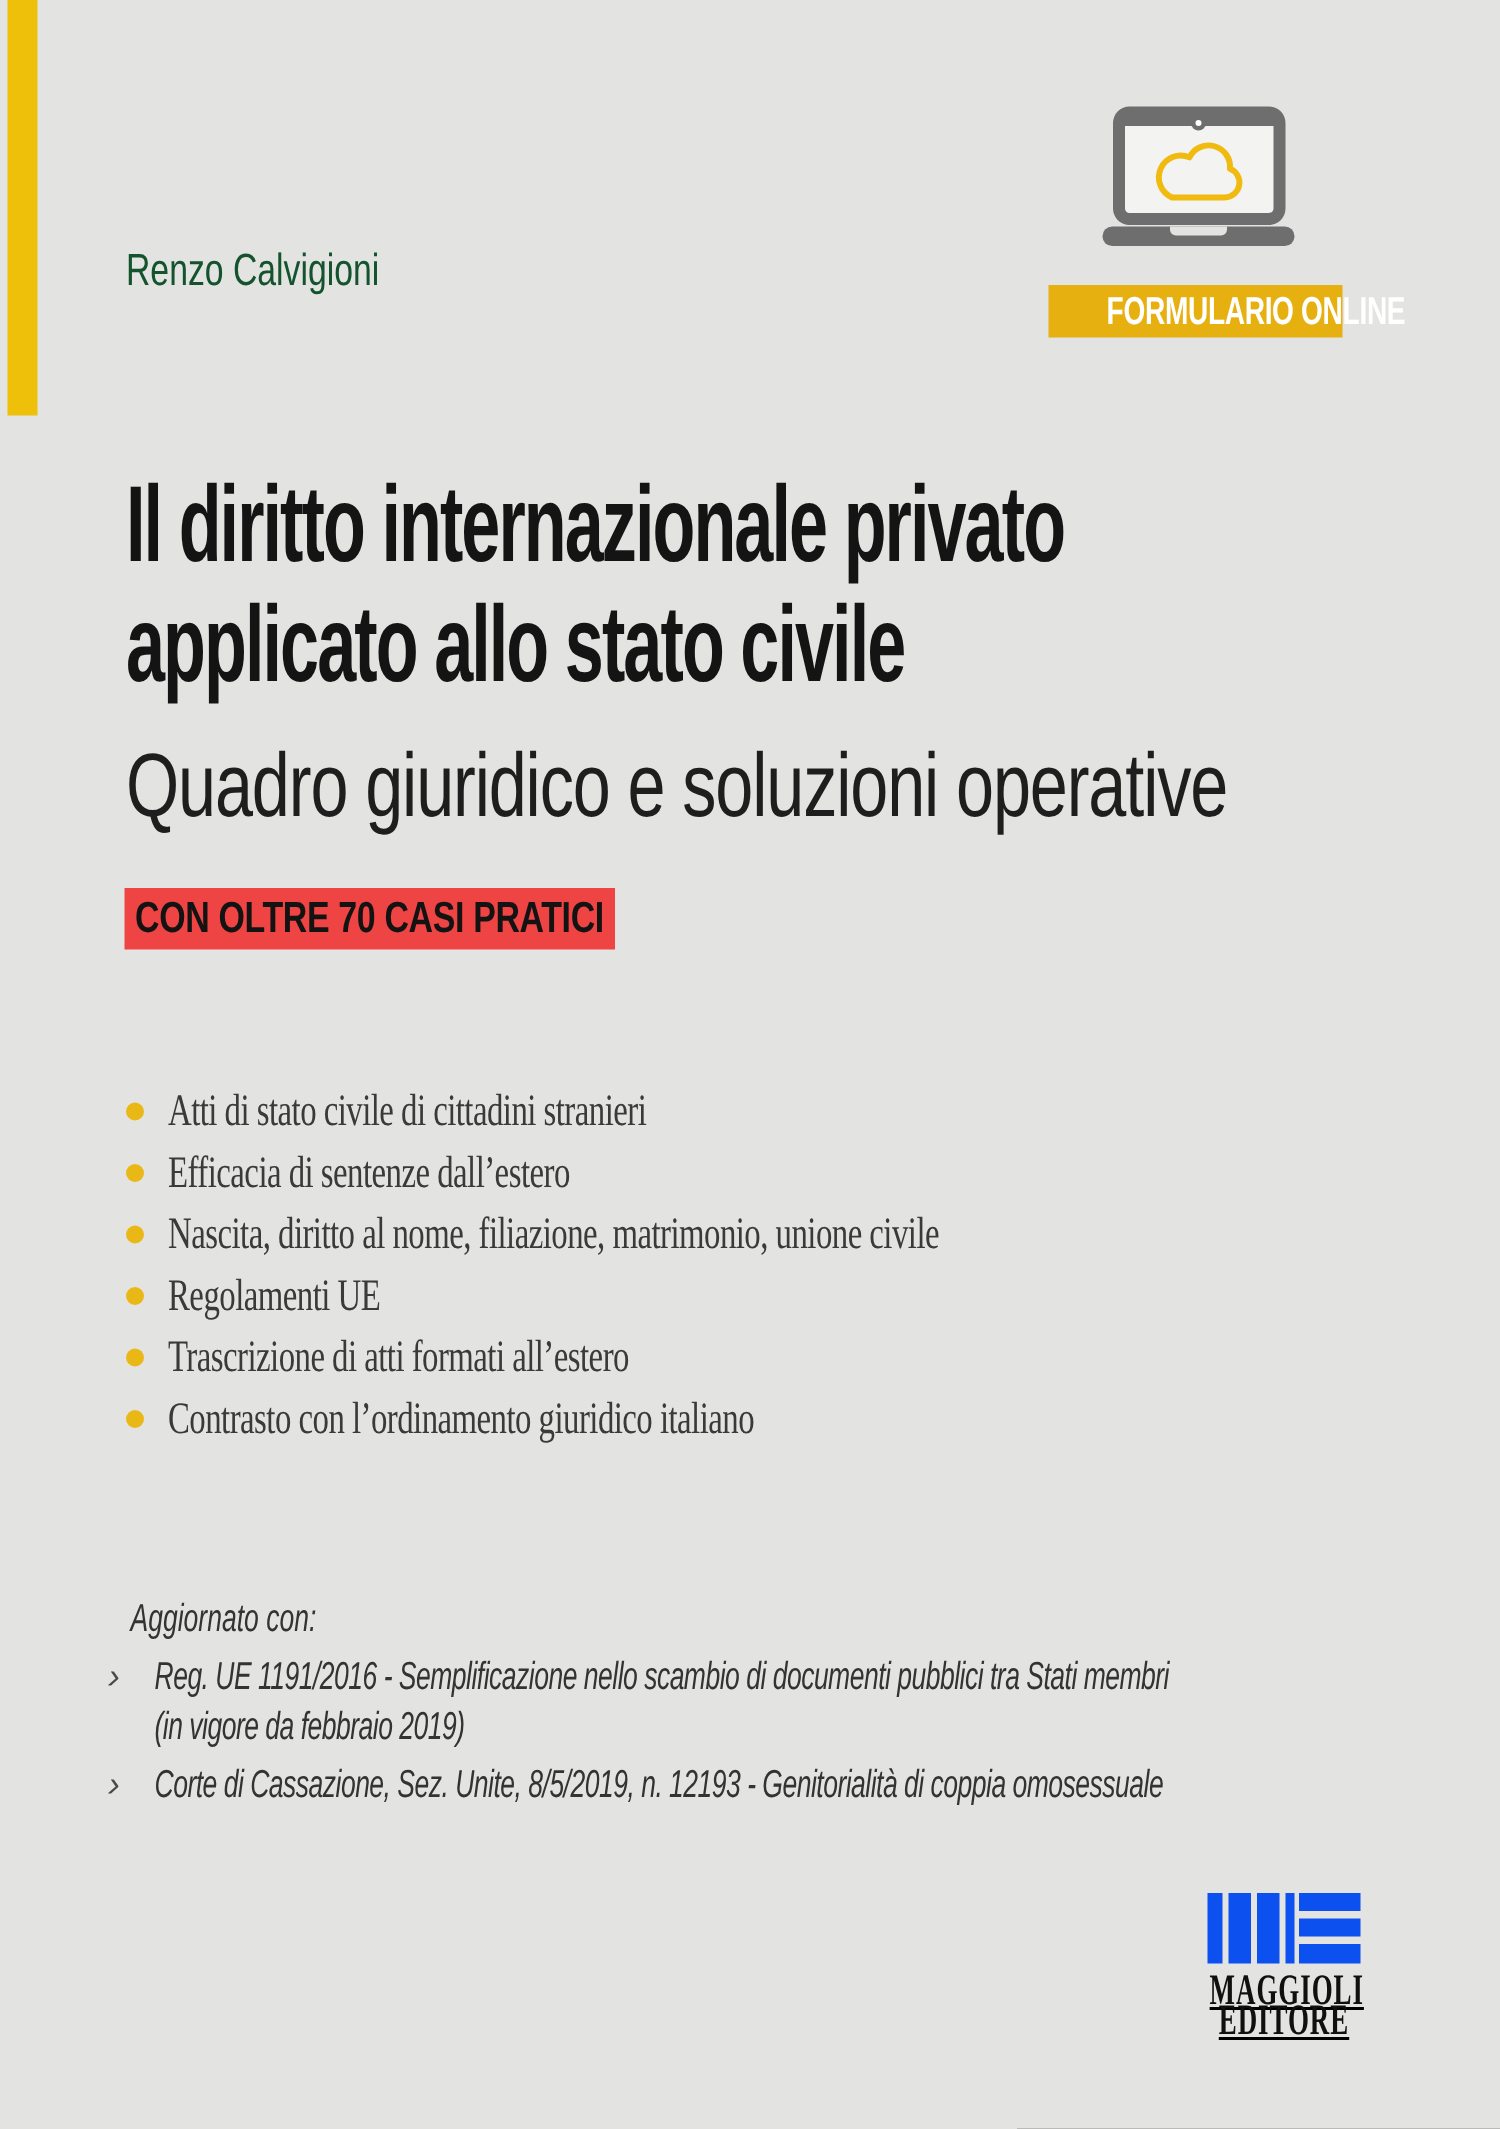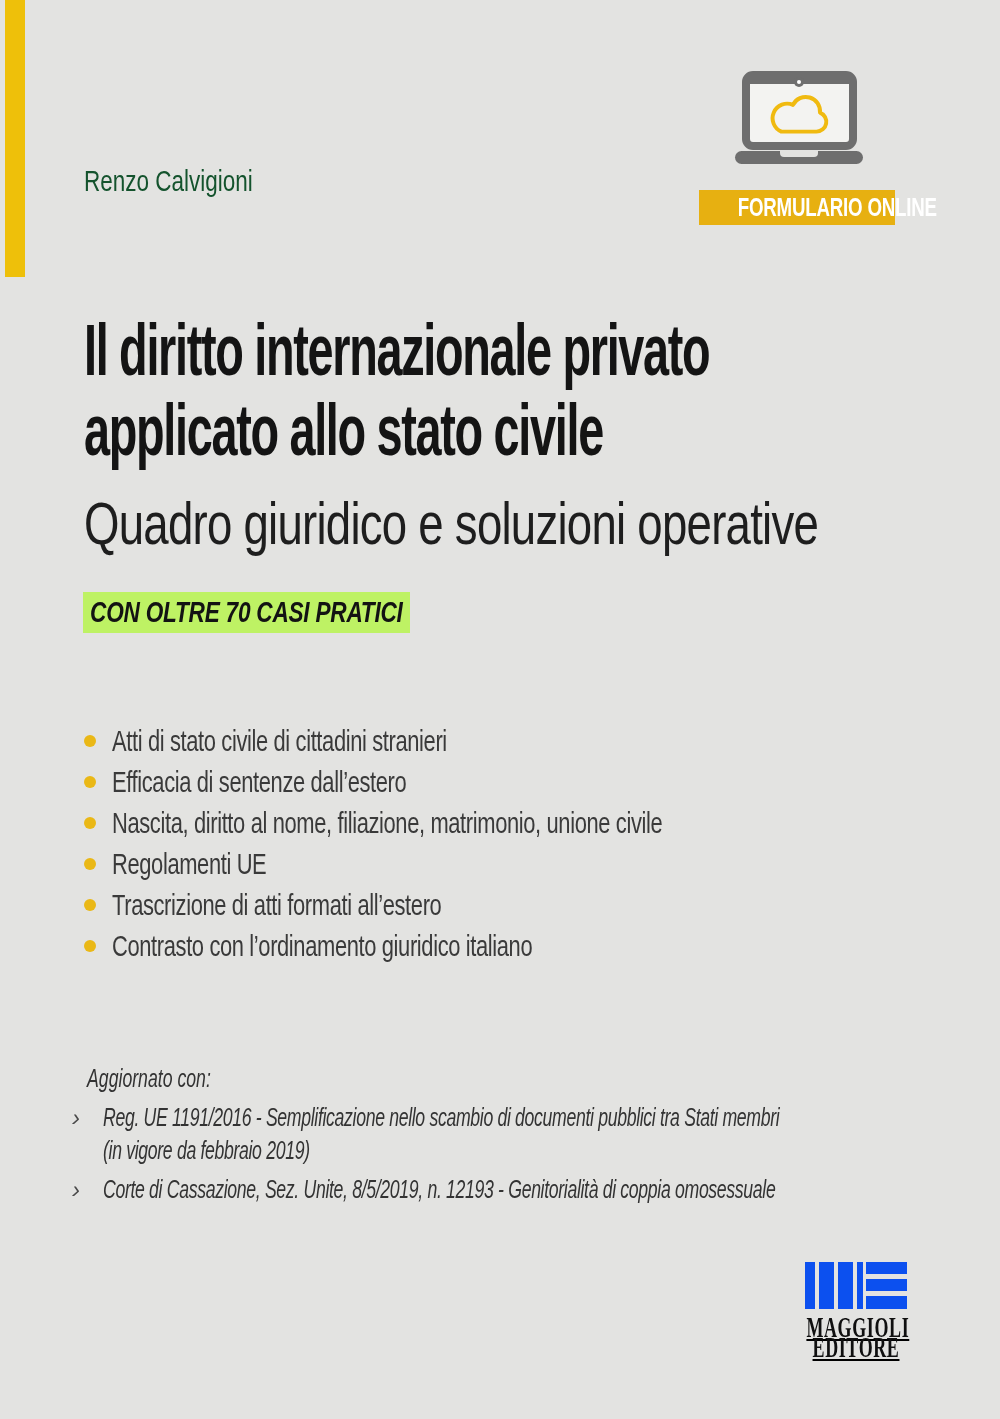--- a/index.html
+++ b/index.html
@@ -41,26 +41,26 @@
     font-size:72px;line-height:80px;font-weight:700;letter-spacing:-2px;color:#141414;
     transform:scaleX(.65);transform-origin:0 0;}
   #title .tline{display:block;white-space:nowrap;}
 
   
   #subtitle{position:absolute;left:84px;top:489px;font-size:60px;color:#1e1e1e;letter-spacing:-1px;}
   #subtitle .cond{transform:scaleX(.76);}
 
   
   #badge-casi{position:absolute;left:83px;top:592px;width:327px;height:41px;
-    background:#bef264;display:flex;align-items:center;justify-content:center;font-style:italic;}
+    background:#ef4444;display:flex;align-items:center;justify-content:center;}
   #badge-casi .cond{transform:scaleX(.78);transform-origin:50% 50%;
     font-size:29px;font-weight:700;color:#131313;letter-spacing:-.3px;}
 
   
-  #bullets{position:absolute;left:84px;top:720px;margin:0;padding:0;list-style:none;}
+  #bullets{position:absolute;left:84px;top:720px;margin:0;padding:0;list-style:none;font-family:Liberation Serif, serif;}
   #bullets li{display:flex;align-items:center;height:41px;}
   .dot{width:12px;height:12px;border-radius:50%;background:#eab816;margin-right:16px;flex:none;}
   .btext{font-size:30px;color:#3a3a3a;letter-spacing:-.5px;transform:scaleX(.73);}
 
   
   #updates{position:absolute;left:72px;top:1063px;font-style:italic;color:#333333;}
   .u-head{padding-left:15px;font-size:26px;line-height:30px;}
   .u-head .cond{transform:scaleX(.68);}
   .u-item{display:flex;margin-top:8px;}
   .u-item.second{margin-top:6px;}

